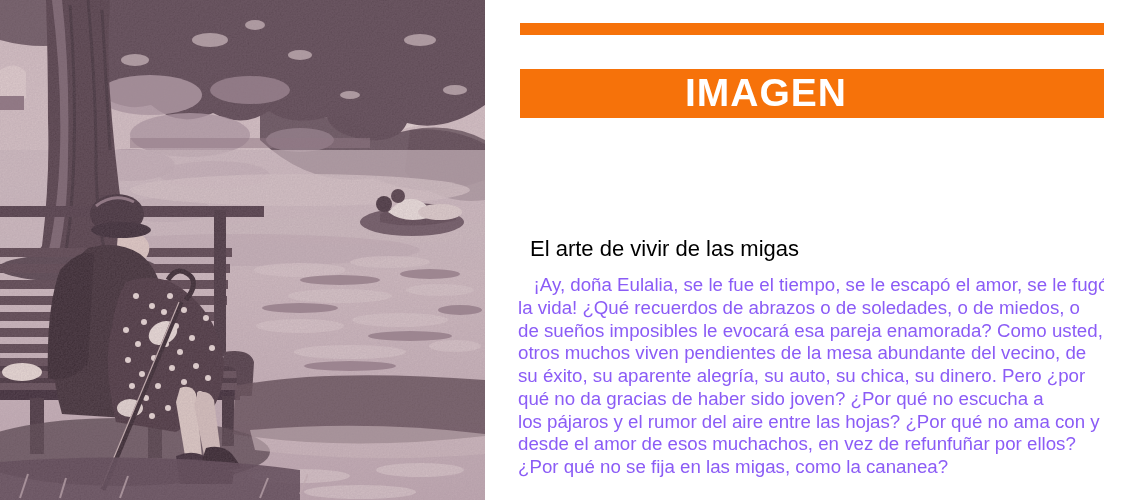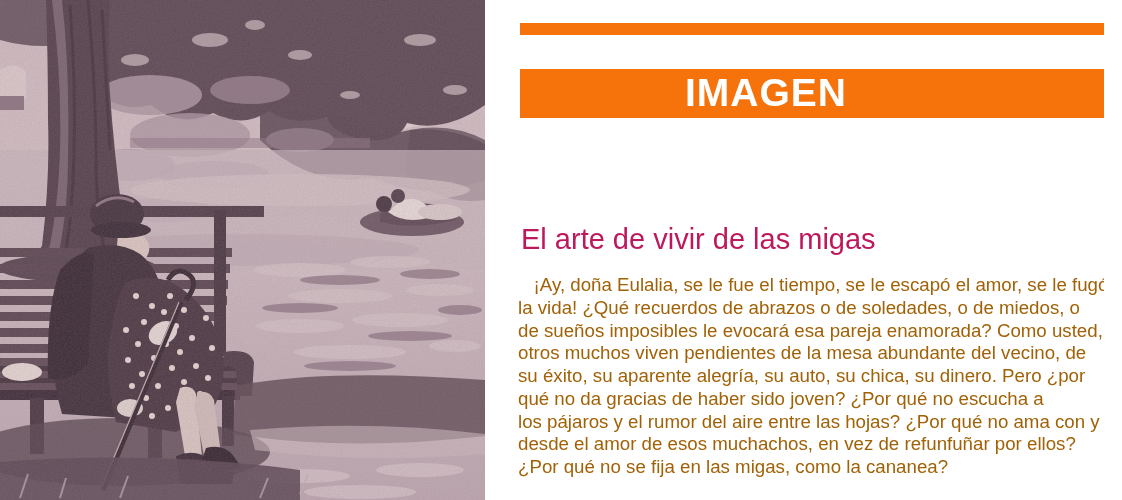--- a/index.html
+++ b/index.html
@@ -19,27 +19,27 @@
     position:absolute;left:520px;right:0;top:69px;height:49px;
     background:var(--accent,#F6720A);
     display:flex;align-items:center;justify-content:center;
     padding-right:92px;
   }
   .banner span{
     color:#ffffff;font-size:39px;font-weight:bold;letter-spacing:1px;
     line-height:1;transform:translateY(-1px);
   }
   .article-title{
-    position:absolute;left:518px;top:220px;margin:3px;
-    font-size:29px;font-weight:normal;color:#be185d;line-height:33px;
+    position:absolute;left:518px;top:220px;margin:12px;
+    font-size:22px;font-weight:normal;color:#000000;line-height:33px;
     white-space:pre;letter-spacing:0;
   }
   .article-body{
     position:absolute;left:518px;top:274px;right:0;margin:0;
-    font-size:18.7px;line-height:22.75px;color:#a16207;
+    font-size:18.7px;line-height:22.75px;color:#8b5cf6;
     white-space:pre;letter-spacing:0;
   }
   .article-byline{
     position:absolute;left:872px;top:476px;margin:0;
     font-size:19.5px;color:#0d0d0d;line-height:20px;white-space:pre;
   }
 </style>
 </head>
 <body>
 

